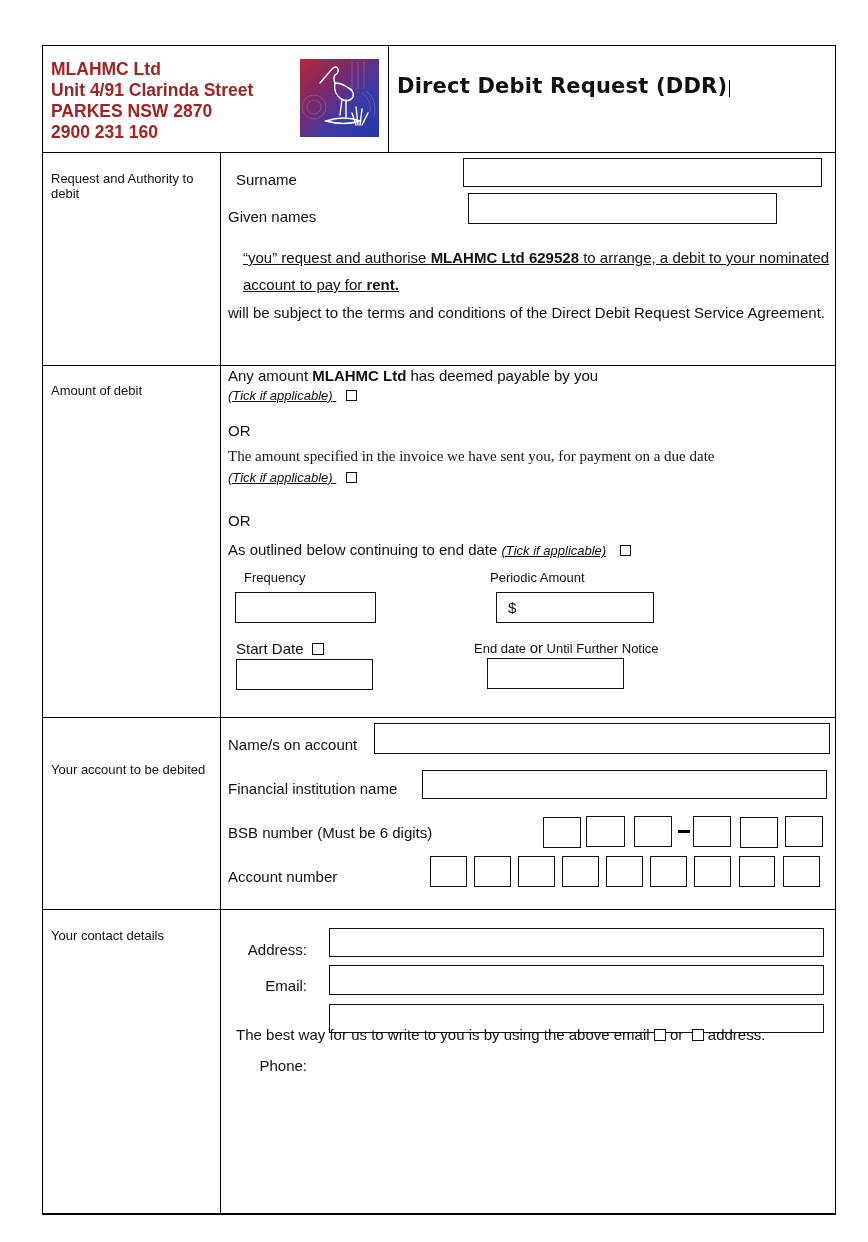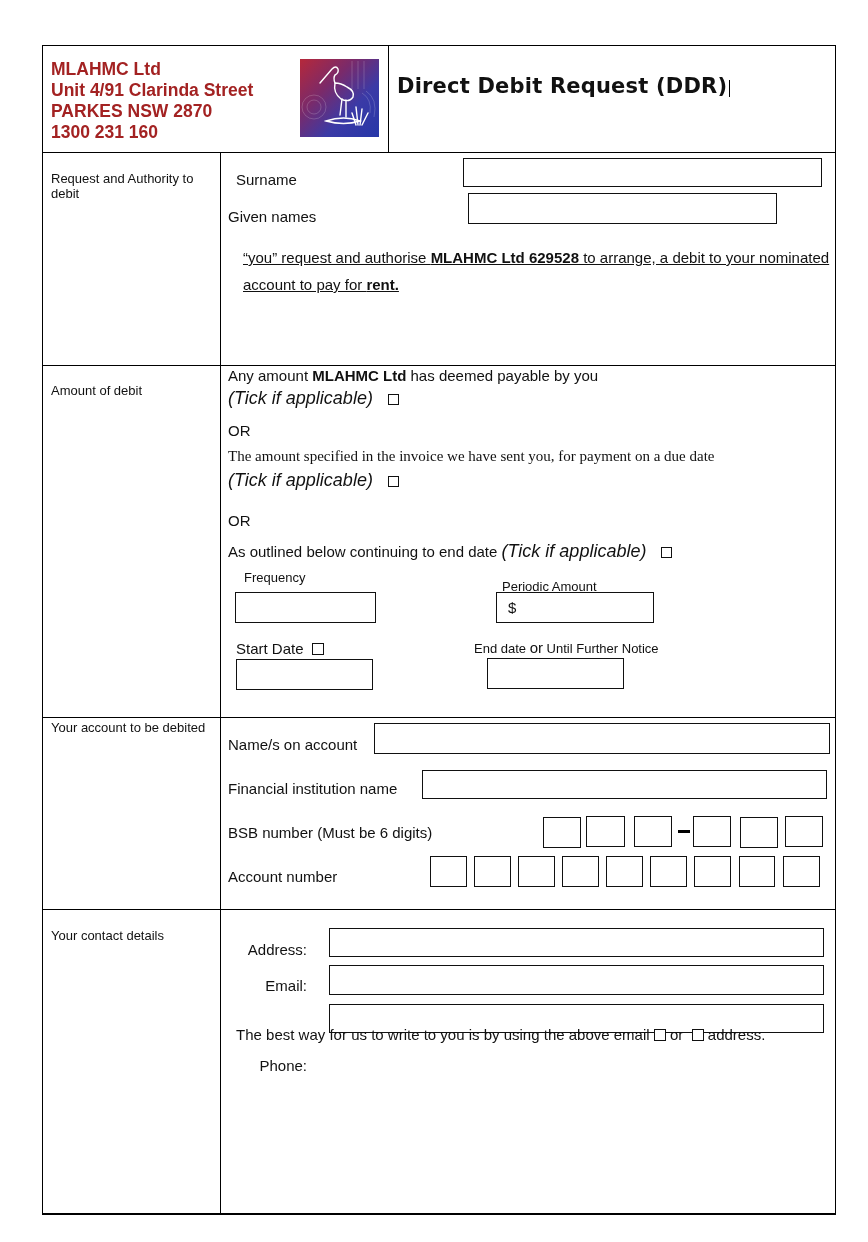--- a/index.html
+++ b/index.html
@@ -5,21 +5,21 @@
     html, body { margin: 0; padding: 0; background: #ffffff; }
     body { width: 868px; height: 1242px; position: relative; overflow: hidden;
            font-family: "Liberation Sans", sans-serif; color: #111; }
     .abs { position: absolute; }
     .line-h { position: absolute; height: 1px; background: #000; }
     .line-v { position: absolute; width: 1px; background: #000; }
     .box { position: absolute; border: 1.3px solid #111; box-sizing: border-box; background: #fff; }
     .cb { display: inline-block; width: 11px; height: 11px; border: 1.3px solid #111;
           box-sizing: border-box; vertical-align: -1px; background: #fff; }
     .t15 { font-size: 15px; }
-    .t12 { font-size: 18px; }
+    .t12 { font-size: 13px; text-decoration: underline; }
     .lbl { font-size: 13px; position: absolute; }
     .org { color: #a32222; font-weight: bold; font-size: 17.5px; line-height: 21px; }
     .title { font-weight: bold; font-size: 21px; letter-spacing: 0.2px;
              font-family: "DejaVu Sans", sans-serif; }
     b { font-weight: bold; }
     i { font-style: italic; }
     .cursor { display: inline-block; width: 1px; height: 17px; background: #000;
               vertical-align: -4px; margin-left: 2px; }
     .logo { position: absolute; left: 300px; top: 59px; width: 79px; height: 78px;
             background: linear-gradient(135deg, #b6283a 0%, #7a2a6a 35%, #3b3aa6 65%, #2637a8 100%); overflow: hidden; }
@@ -35,21 +35,21 @@
 <div class="line-h" style="left:42px; top:152px; width:794px;"></div>
 <div class="line-v" style="left:220px; top:152px; height:1062px;"></div>
 <div class="line-h" style="left:42px; top:365px; width:794px;"></div>
 <div class="line-h" style="left:42px; top:717px; width:794px;"></div>
 <div class="line-h" style="left:42px; top:909px; width:794px;"></div>
 
 <div class="abs org" style="left:51px; top:59px;">
   <div>MLAHMC Ltd</div>
   <div>Unit 4/91 Clarinda Street</div>
   <div>PARKES NSW 2870</div>
-  <div>1300 231 160</div>
+  <div>2900 231 160</div>
 </div>
 
 <div class="logo">
   <svg width="79" height="78" viewBox="0 0 79 78">
     <g fill="none" stroke="#ffffff" stroke-opacity="0.18" stroke-width="1">
       <circle cx="14" cy="48" r="12"></circle>
         <circle cx="14" cy="48" r="7"></circle>
       <path d="M52 2 V30 M58 2 V30 M64 2 V30"></path>
       <path d="M62 34 q10 6 8 20 M66 32 q12 8 8 26"></path>
     </g>
@@ -80,20 +80,21 @@
 <div class="box" style="left:468px; top:193px; width:309px; height:31px;">
   <span></span>
 </div>
 
 <div class="abs t15" style="left:243px; top:244px; width:600px; line-height:27px;text-decoration:underline;">
   <span>“you” request and authorise </span><b>MLAHMC Ltd 629528</b><span> to arrange, a debit to your nominated</span><br>
   <span>account to pay for </span><b>rent.</b>
 </div>
 
 <div class="abs t15" style="left:228px; top:304px; width:604px; line-height:18px;">
+  <div>will be subject to the terms and conditions of the Direct Debit Request Service Agreement.</div>
 </div>
 
 <div class="lbl" style="left:51px; top:383px;">Amount of debit</div>
 
 <div class="abs t15" style="left:228px; top:367px;">
   <span>Any amount </span><b>MLAHMC Ltd</b><span> has deemed payable by you</span>
 </div>
 <div class="abs t12" style="left:228px; top:388px;">
   <i>(Tick if applicable)</i>
   <span class="cb" style="margin-left:10px;"></span>
@@ -112,41 +113,41 @@
 <div class="abs t15" style="left:228px; top:541px;">
   <span>As outlined below continuing to end date </span><i class="t12">(Tick if applicable)</i>
   <span class="cb" style="margin-left:10px;"></span>
 </div>
 
 <div class="lbl" style="left:244px; top:570px;">Frequency</div>
 <div class="box" style="left:235px; top:592px; width:141px; height:31px;">
   <span></span>
 </div>
 
-<div class="lbl" style="left:502px; top:570px;margin-top:9px;">Periodic Amount</div>
+<div class="lbl" style="left:490px; top:570px;">Periodic Amount</div>
 <div class="box" style="left:496px; top:592px; width:158px; height:31px;">
   <span class="t15" style="position:absolute; left:11px; top:6px;">$</span>
 </div>
 
 <div class="abs t15" style="left:236px; top:640px;">
   <span>Start Date</span>
   <span class="cb" style="margin-left:4px; width:12px; height:12px;"></span>
 </div>
 <div class="box" style="left:236px; top:659px; width:137px; height:31px;">
   <span></span>
 </div>
 
 <div class="lbl" style="left:474px; top:639px;">
   <span style="white-space:pre;">End date </span><span class="t15">or</span><span style="white-space:pre;"> Until Further Notice</span>
 </div>
 <div class="box" style="left:487px; top:658px; width:137px; height:31px;">
   <span></span>
 </div>
 
-<div class="lbl" style="left:51px; top:720px;text-align:center;">Your account to be debited</div>
+<div class="lbl" style="left:51px; top:762px;text-align:center;">Your account to be debited</div>
 
 <div class="abs t15" style="left:228px; top:736px;">Name/s on account</div>
 <div class="box" style="left:374px; top:723px; width:456px; height:31px;">
   <span></span>
 </div>
 
 <div class="abs t15" style="left:228px; top:780px;">Financial institution name</div>
 <div class="box" style="left:422px; top:770px; width:405px; height:29px;">
   <span></span>
 </div>

